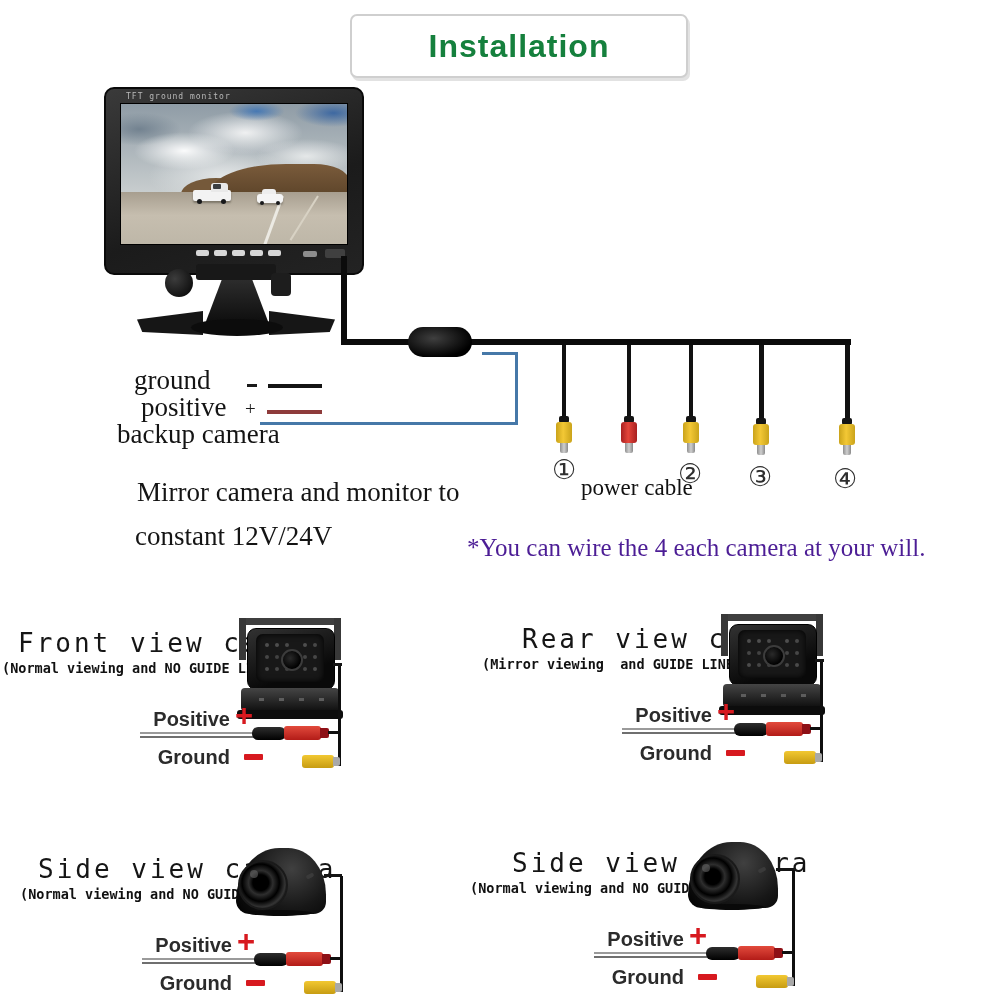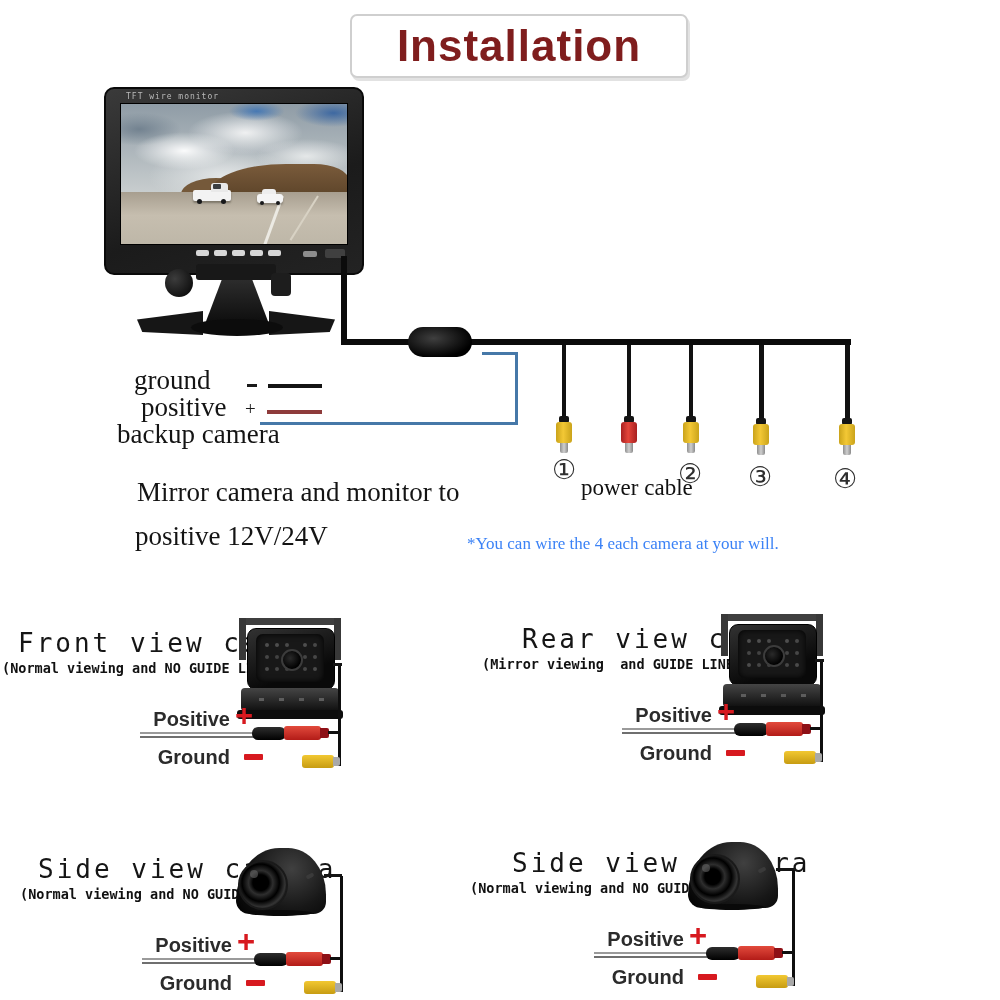--- a/index.html
+++ b/index.html
@@ -4,21 +4,21 @@
 <style>
   html,body{margin:0;padding:0;background:#fff;}
   .canvas{position:relative;width:1000px;height:1000px;background:#fff;overflow:hidden;
           font-family:"Liberation Sans",sans-serif;}
   .abs{position:absolute;}
 
   
   .title-box{left:350px;top:14px;width:334px;height:60px;background:#fff;
     border:2px solid #cfcfcf;border-radius:7px;box-shadow:2px 3px 0 #e2e2e2;
     display:flex;align-items:center;justify-content:center;}
-  .title-text{font-size:44px;font-weight:bold;color:#7f1d1d;letter-spacing:1px;
+  .title-text{font-size:32px;font-weight:bold;color:#15803d;letter-spacing:1px;
     font-family:"Liberation Sans",sans-serif;}
 
   
   .bezel{left:104px;top:87px;width:256px;height:184px;border-radius:10px;
     background:linear-gradient(160deg,#3a3a3a,#1b1b1b 60%,#232323);border:2px solid #0a0a0a;}
   .brand{left:126px;top:92px;font-size:8px;color:#b9b9b9;font-family:"DejaVu Sans Mono",monospace;letter-spacing:1px;}
   .screen{left:120px;top:103px;width:226px;height:140px;background:#9aa6ae;overflow:hidden;border:1px solid #000;}
   .sky{left:0;top:0;width:226px;height:90px;
     background:
       radial-gradient(ellipse 40px 14px at 60% 8%,rgba(66,118,180,.95),rgba(66,118,180,0) 70%),
@@ -73,21 +73,21 @@
   .rca-v.red .body{background:linear-gradient(90deg,#a82020,#e4453a 45%,#a82020);}
   .rca-v .tip{position:absolute;left:4px;top:27px;width:8px;height:10px;
     background:linear-gradient(90deg,#8f8f8f,#cfcfcf 50%,#8a8a8a);border-radius:0 0 2px 2px;}
   .circ-num{font-family:"DejaVu Sans",sans-serif;font-size:27px;color:#2e2e2e;}
   .pcable-label{font-family:"Liberation Serif",serif;font-size:23px;color:#111;}
 
   
   .serif{font-family:"Liberation Serif",serif;color:#141414;}
   .legend-t{font-size:27px;}
   .note-t{font-size:27px;}
-  .foot-t{font-size:17px;color:#3b82f6;}
+  .foot-t{font-size:25px;color:#4c1d95;}
 
   
   .sec{width:360px;height:178px;}
   .cam-title{top:12px;font-family:"DejaVu Sans Mono",monospace;font-size:26px;color:#151515;letter-spacing:3px;white-space:pre;}
   .cam-sub{top:44px;font-family:"DejaVu Sans Mono",monospace;font-size:13.5px;font-weight:bold;color:#111;white-space:pre;}
   .pos-label,.gnd-label{width:100px;text-align:right;font-size:20px;font-weight:600;color:#2b2b2b;}
   .pos-label{left:122px;top:92px;}
   .gnd-label{left:122px;top:130px;}
   .plus{left:227px;top:82px;font-size:31px;font-weight:bold;color:#d7191f;}
   .minus{left:236px;top:138px;width:19px;height:6px;background:#d7191f;border-radius:1px;}
@@ -140,21 +140,21 @@
 </head>
 <body>
 
 <div class="canvas">
 
   <div class="abs title-box">
     <span class="title-text">Installation</span>
   </div>
 
   <div class="abs bezel"></div>
-  <div class="abs brand">TFT wire monitor</div>
+  <div class="abs brand">TFT ground monitor</div>
   <div class="abs screen">
     <div class="abs sky"></div>
     <div class="abs mtn2"></div>
     <div class="abs mtn1"></div>
     <div class="abs ground"></div>
     <div class="abs roadline"></div>
     <div class="abs roadline2"></div>
     <div class="abs truck-body"></div>
     <div class="abs truck-cab"></div>
     <div class="abs truck-win"></div>
@@ -191,21 +191,21 @@
 
   <div class="abs serif legend-t" style="left:134px;top:365px;">ground</div>
   <div class="abs" style="left:247px;top:384px;width:10px;height:3px;background:#1a1a1a;"></div>
   <div class="abs" style="left:268px;top:384px;width:54px;height:4px;background:#141414;"></div>
   <div class="abs serif legend-t" style="left:141px;top:392px;">positive</div>
   <div class="abs" style="left:245px;top:398px;font-size:19px;color:#1a1a1a;font-family:'Liberation Serif',serif;">+</div>
   <div class="abs" style="left:267px;top:410px;width:55px;height:4px;background:#8e3b3b;"></div>
   <div class="abs serif legend-t" style="left:117px;top:419px;">backup camera</div>
 
   <div class="abs serif note-t" style="left:137px;top:477px;">Mirror camera and monitor to</div>
-  <div class="abs serif note-t" style="left:135px;top:521px;">positive 12V/24V</div>
+  <div class="abs serif note-t" style="left:135px;top:521px;">constant 12V/24V</div>
 
   <div class="abs drop" style="left:562px;height:72px;"></div>
   <div class="abs drop" style="left:627px;height:72px;"></div>
   <div class="abs drop" style="left:689px;height:72px;"></div>
   <div class="abs drop" style="left:759px;height:74px;width:5px;"></div>
   <div class="abs drop" style="left:845px;height:74px;width:5px;"></div>
 
   <div class="abs rca-v" style="left:556px;top:416px;">
     <div class="collar"></div>
       <div class="body"></div>

